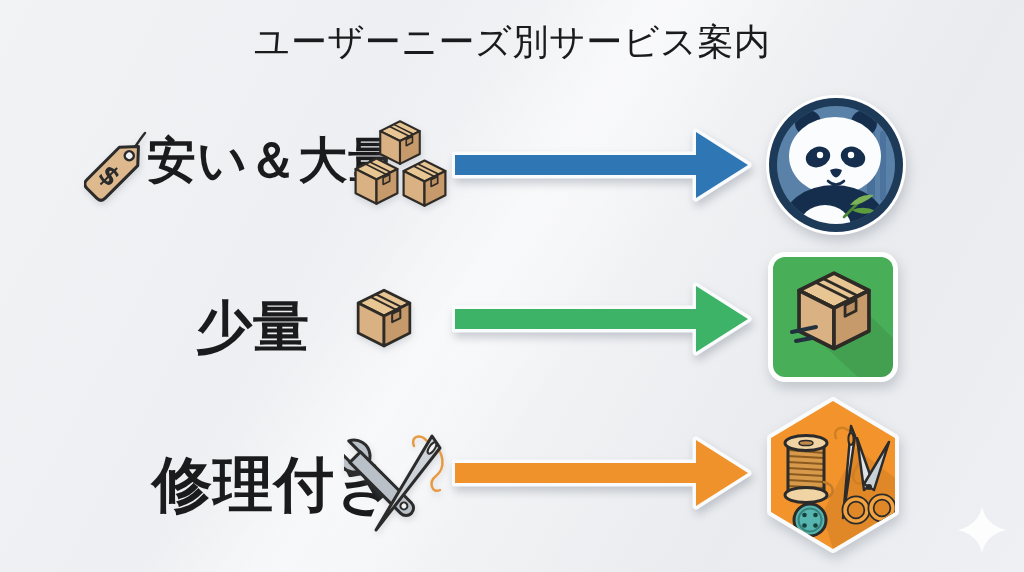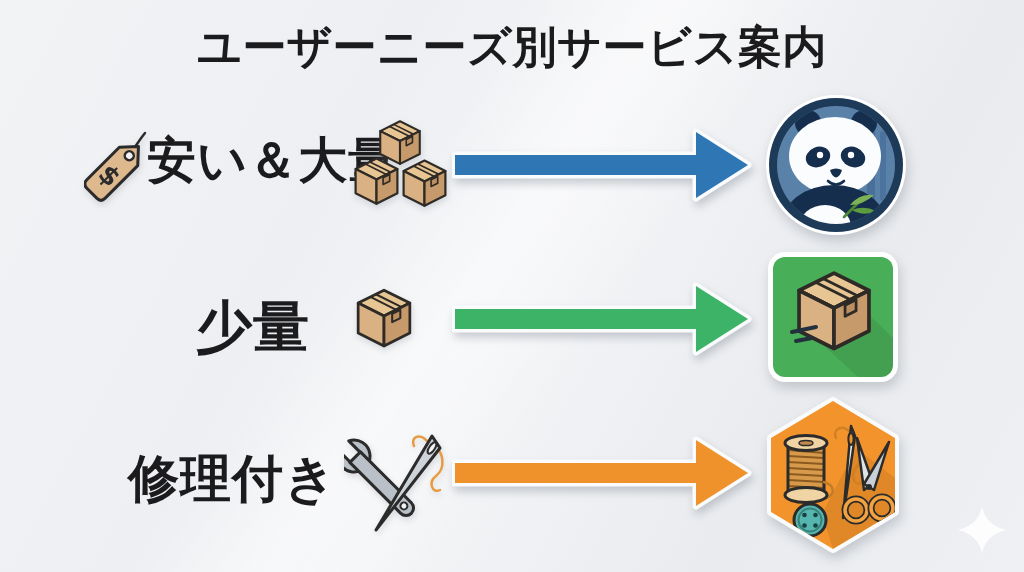--- a/index.html
+++ b/index.html
@@ -10,30 +10,30 @@
       linear-gradient(118deg, #f2f3f5 0%, #edeff2 32%, #f4f5f7 50%, #e9ebee 76%, #eef0f3 100%);
     font-family:"DejaVu Sans","Liberation Sans",sans-serif;
   }
   .canvas::before{
     content:""; position:absolute; inset:0;
     background:linear-gradient(125deg, rgba(255,255,255,0) 38%, rgba(255,255,255,.45) 47%, rgba(255,255,255,0) 58%);
     pointer-events:none;
   }
   .title {
     position:absolute; left:0; right:0; top:18px; text-align:center;
-    font-size:44px; font-weight:700; color:#1b1b1d; letter-spacing:0.5px;
+    font-size:36px; font-weight:400; color:#1b1b1d; letter-spacing:0.5px;
     white-space:nowrap;
   }
   .label {
     position:absolute; font-weight:700; color:#1b1b1d; white-space:nowrap;
     letter-spacing:1px; line-height:1.1;
   }
   .label-1 { left:147px; top:134px; font-size:49px; }
   .label-2 { left:196px; top:296px; font-size:56px; }
-  .label-3 { left:128px; top:451px; font-size:51px; }
+  .label-3 { left:152px; top:451px; font-size:60px; }
   .abs { position:absolute; }
   .arrow { position:absolute; filter: drop-shadow(2px 5px 4px rgba(110,118,132,.35)); }
   .icon-shadow { filter: drop-shadow(2px 6px 6px rgba(110,118,132,.32)); }
   .soft-shadow { filter: drop-shadow(1px 3px 3px rgba(120,128,140,.25)); }
   .sparkle { position:absolute; filter: blur(.5px); opacity:.92; }
 </style>
 </head>
 <body>
 
 <svg style="position:absolute;width:0;height:0" aria-hidden="true">

